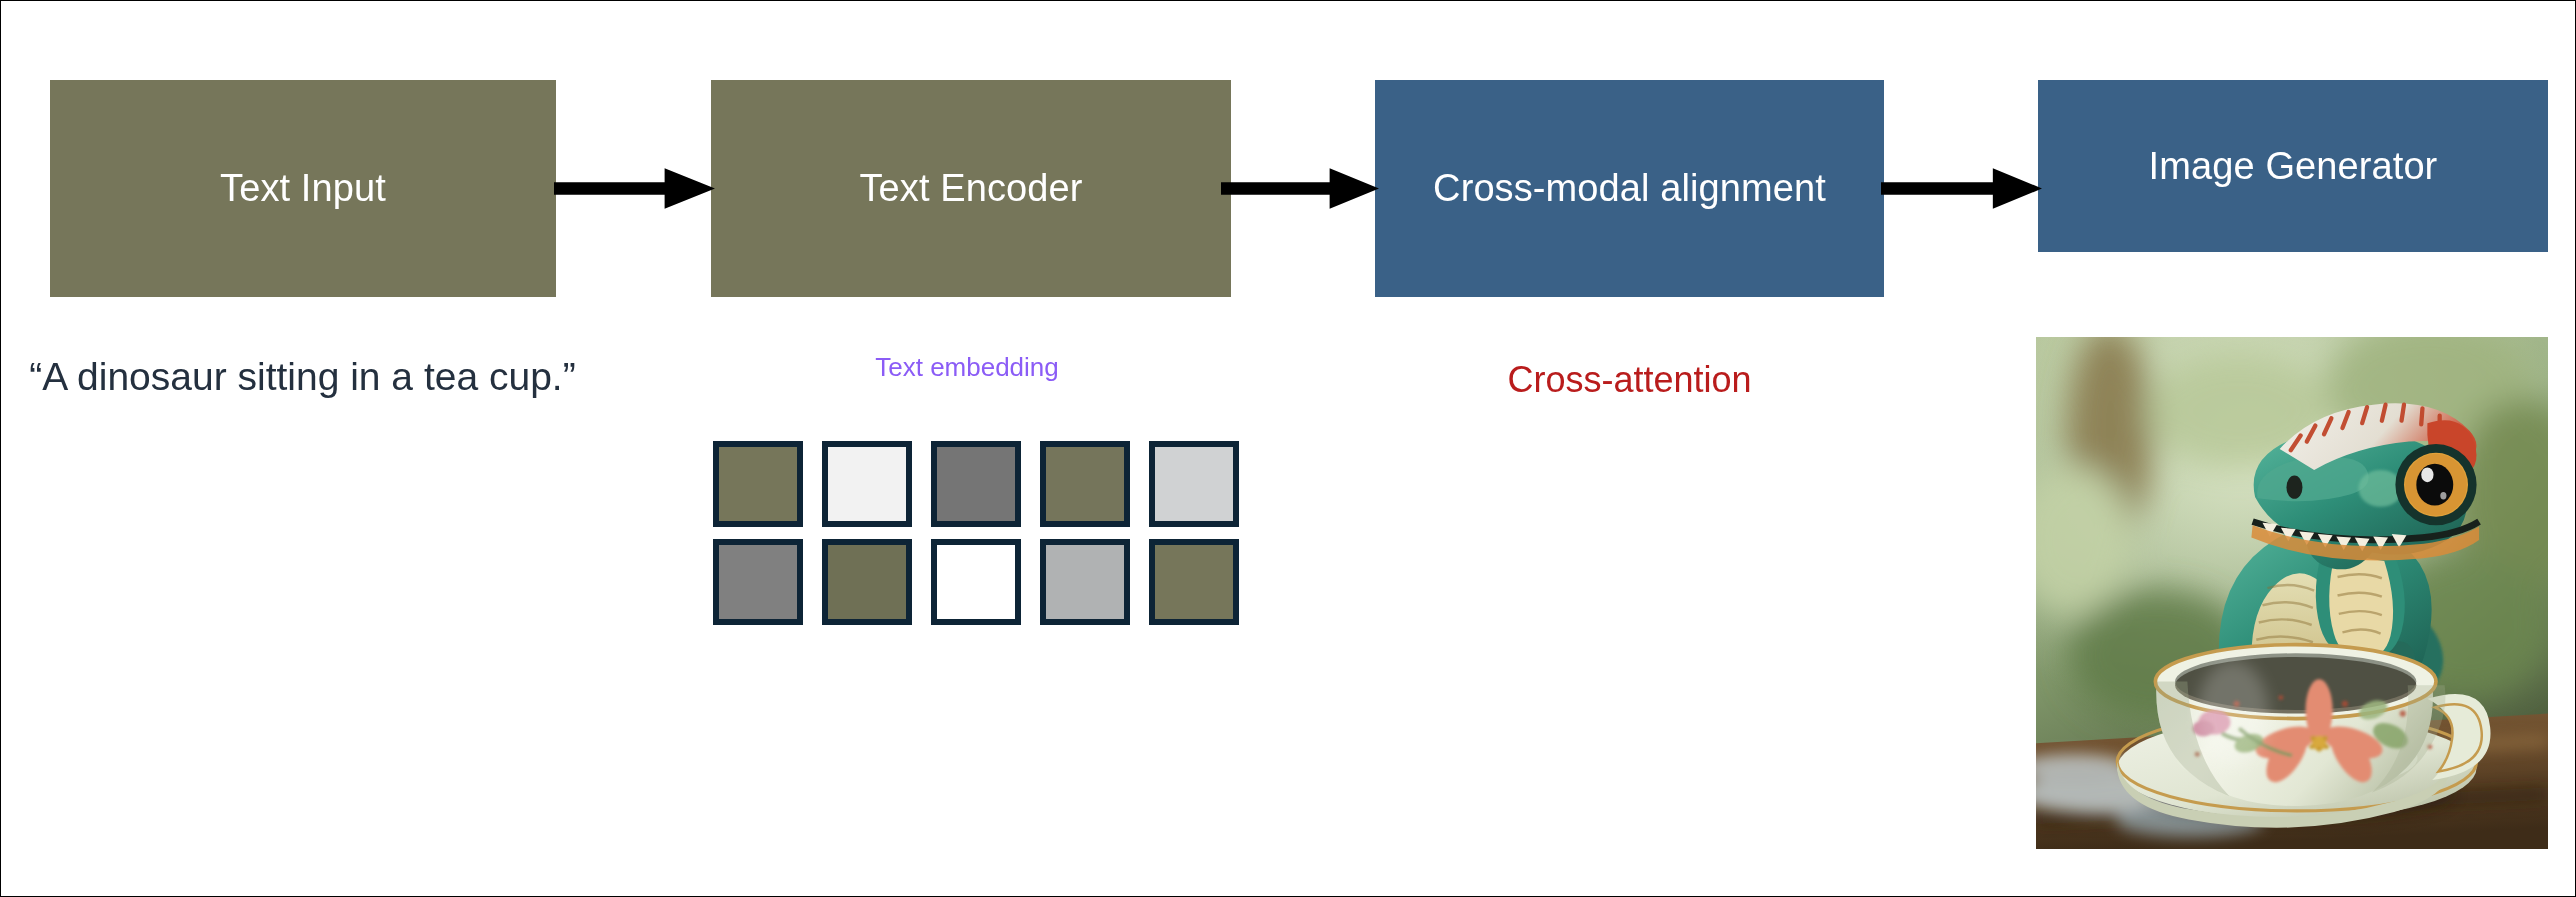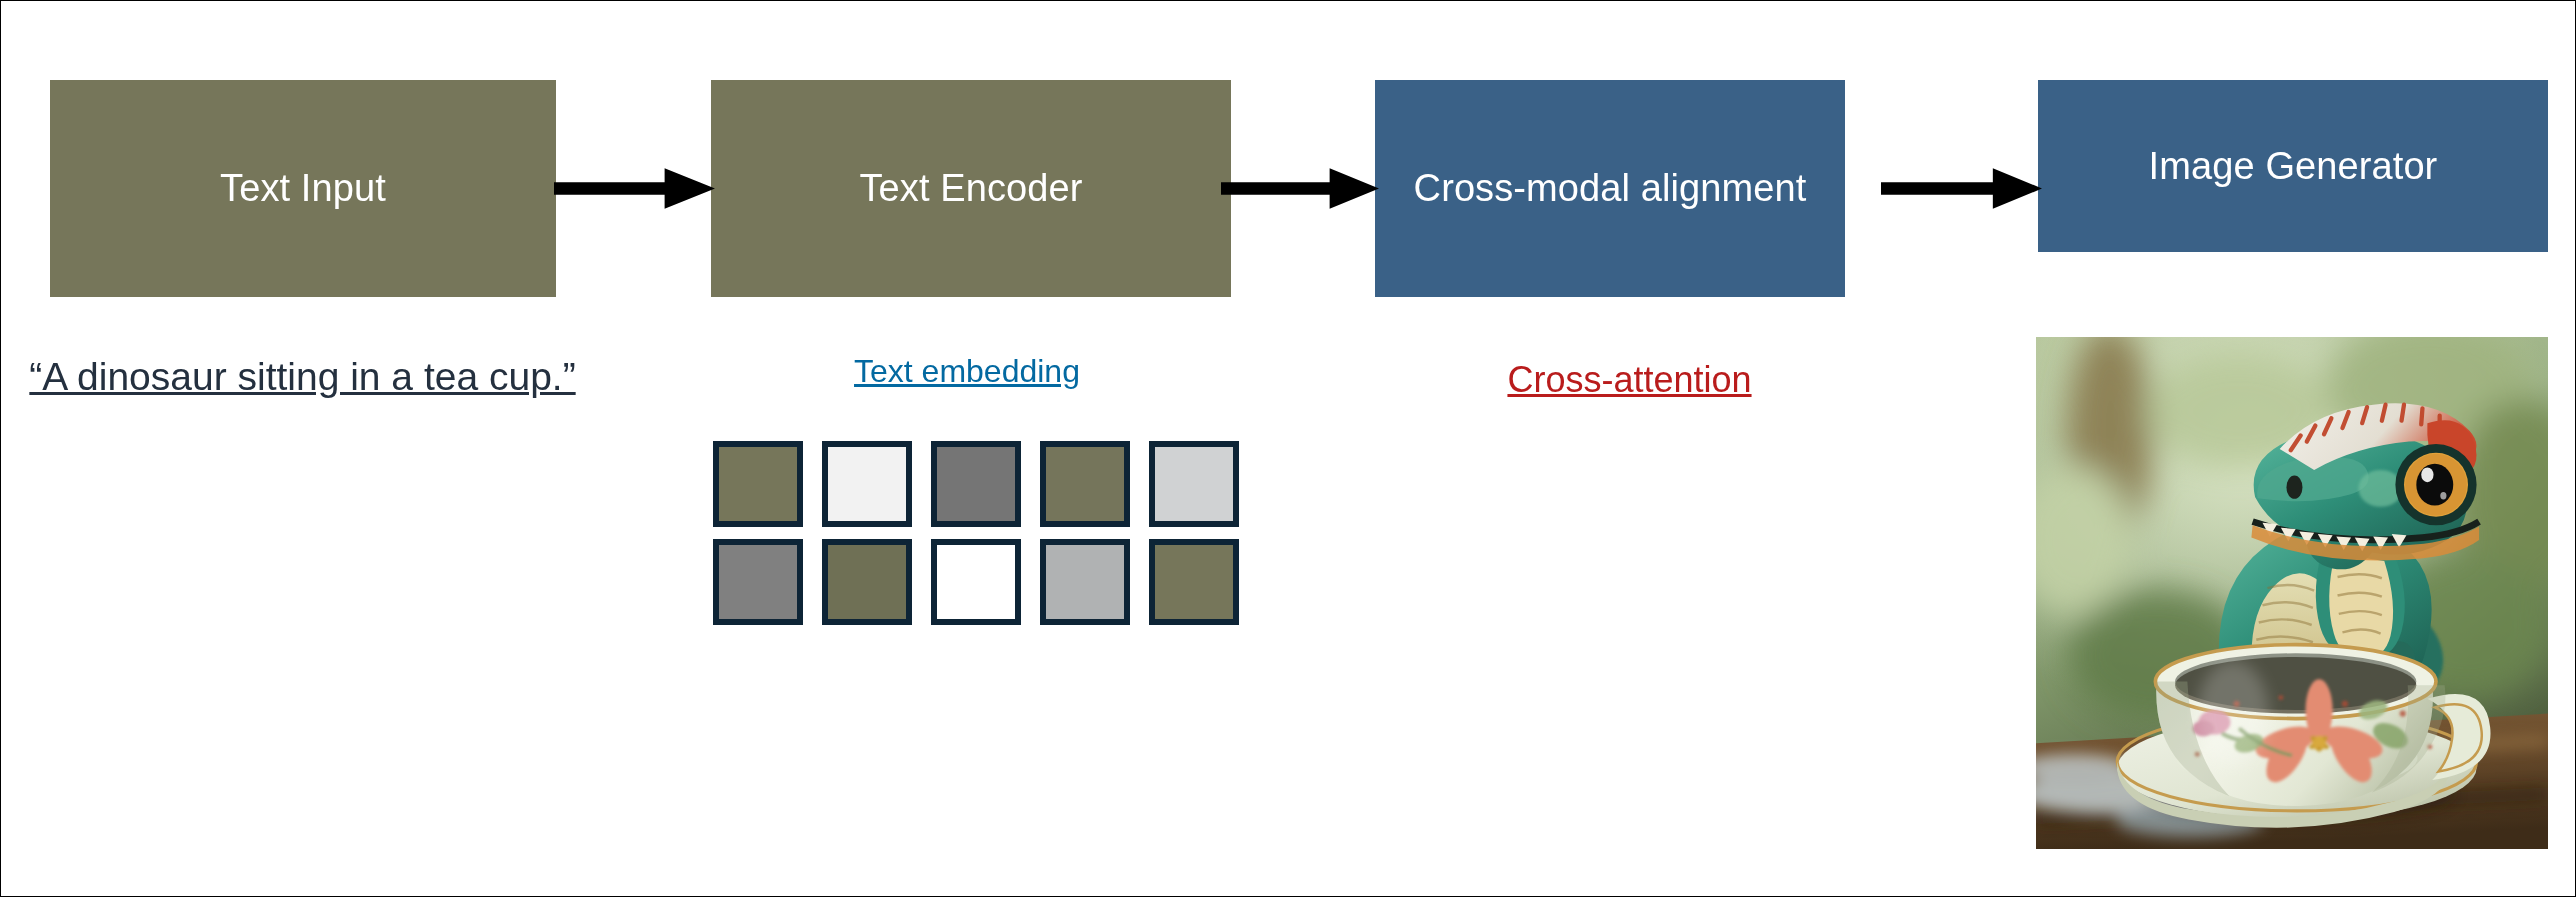--- a/index.html
+++ b/index.html
@@ -34,53 +34,52 @@
     font-weight: 400;
     letter-spacing: 0.1px;
     box-sizing: border-box;
     padding: 0 28px;
   }
   .stage-box.olive  { background: #76765A; }
   .stage-box.steel  { background: #3A6187; }
 
   #stage-0 { left: 49px;   top: 79px; width: 506px;  height: 217px; }
   #stage-1 { left: 710px; top: 79px; width: 520px;  height: 217px; }
-  #stage-2 { left: 1374px; top: 79px; width: 470px;  height: 217px; }
+  #stage-2 { left: 1374px; top: 79px; width: 509px;  height: 217px; }
   #stage-3 { left: 2037px; top: 79px; width: 510px;  height: 172px; }
 
   
   .arrow {
     position: absolute;
     height: 53px;
     display: block;
   }
   #arrow-0 { left: 553px;  top: 161px; width: 161px; }
   #arrow-1 { left: 1220px; top: 161px; width: 158px; }
   #arrow-2 { left: 1880px; top: 161px; width: 161px; }
 
   
   .caption {
     position: absolute;
     text-align: center;
     line-height: 1.26;
-    text-decoration: underline;
   }
   #caption-prompt {
     left: 18.5px;
     top: 351px;
     width: 566px;
     font-size: 39px;
     color: #24303F;
   }
   #caption-embedding {
     left: 710px;
     top: 350px;
     width: 512px;
-    font-size: 32px;
-    color: #0369a1;
+    font-size: 26px;
+    color: #8b5cf6;
   }
   #caption-attention {
     left: 1374px;
     top: 356px;
     width: 509px;
     font-size: 36px;
     color: #b91c1c;
   }
 
   

